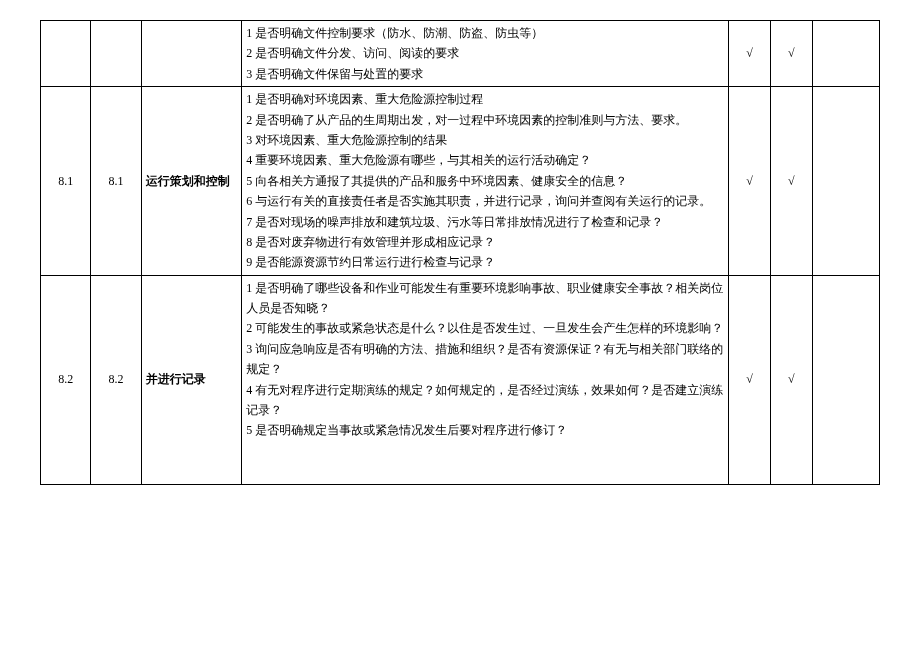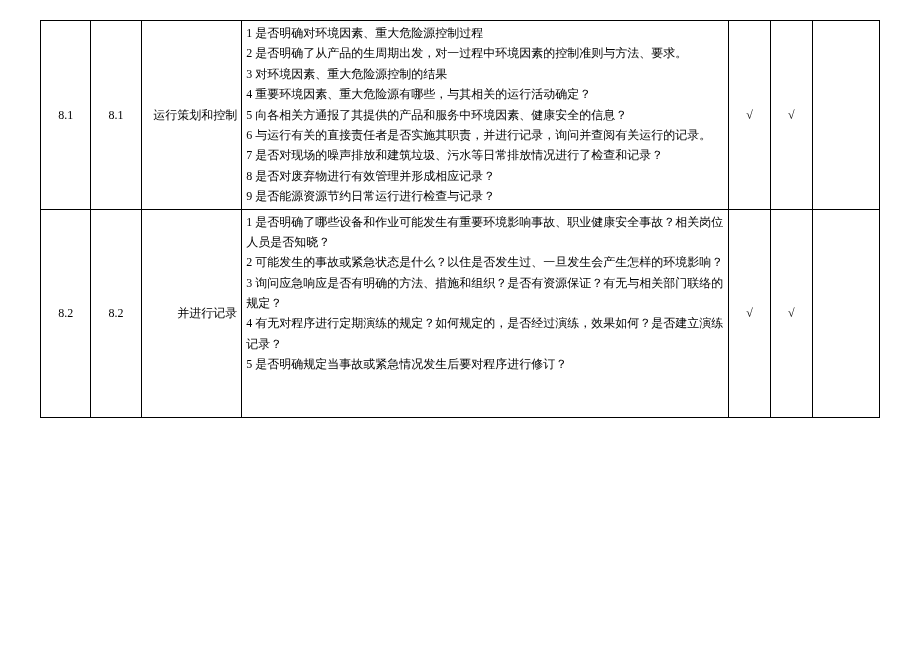--- a/index.html
+++ b/index.html
@@ -17,32 +17,43 @@
     table-layout: fixed;
   }
   td {
     border: 1px solid #000;
     padding: 2px 4px;
     vertical-align: middle;
     line-height: 1.7;
   }
   .c1 { width: 6%; text-align: center; }
   .c2 { width: 6%; text-align: center; }
-  .c3 { width: 12%; text-align: right; }
+  .c3 { width: 12%; text-align: left; font-weight: bold; }
   .c4 { width: 58%; }
   .c5 { width: 5%; text-align: center; }
   .c6 { width: 5%; text-align: center; }
   .c7 { width: 8%; }
   .content-cell { white-space: pre-line; }
 </style>
 </head>
 <body>
 
 <table>
   <tbody>
+    <tr>
+      <td class="c1"></td>
+      <td class="c2"></td>
+      <td class="c3"></td>
+      <td class="c4 content-cell">1 是否明确文件控制要求（防水、防潮、防盗、防虫等）
+2 是否明确文件分发、访问、阅读的要求
+3 是否明确文件保留与处置的要求</td>
+      <td class="c5">√</td>
+      <td class="c6">√</td>
+      <td class="c7"></td>
+    </tr>
     <tr>
       <td class="c1">8.1</td>
       <td class="c2">8.1</td>
       <td class="c3">运行策划和控制</td>
       <td class="c4 content-cell">1 是否明确对环境因素、重大危险源控制过程
 2 是否明确了从产品的生周期出发，对一过程中环境因素的控制准则与方法、要求。
 3 对环境因素、重大危险源控制的结果
 4 重要环境因素、重大危险源有哪些，与其相关的运行活动确定？
 5 向各相关方通报了其提供的产品和服务中环境因素、健康安全的信息？
 6 与运行有关的直接责任者是否实施其职责，并进行记录，询问并查阅有关运行的记录。

